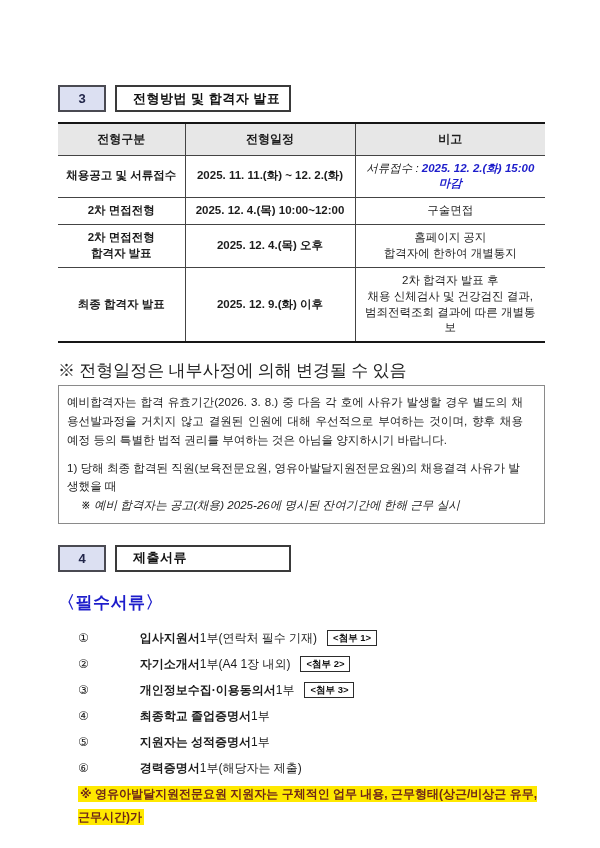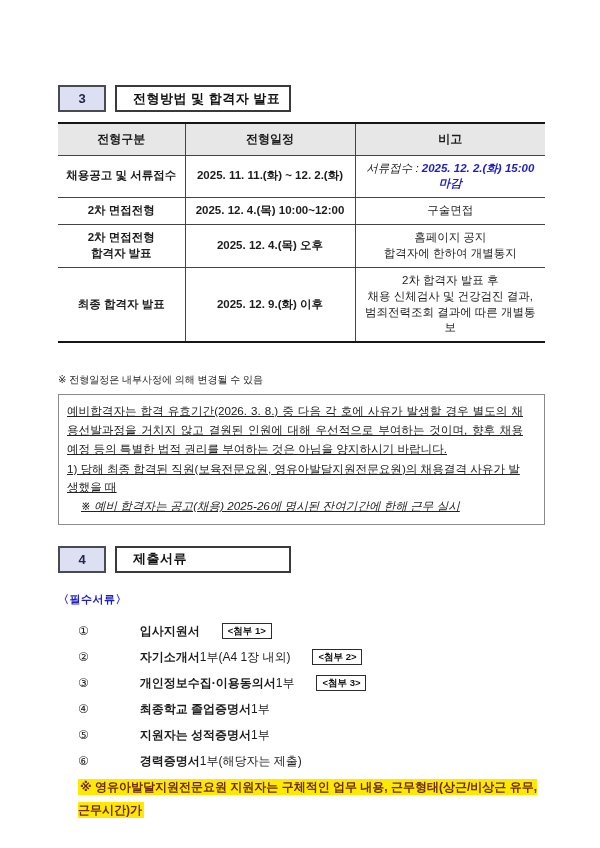--- a/index.html
+++ b/index.html
@@ -41,41 +41,41 @@
     font-size: 11.5px; line-height: 1.38; white-space: pre-line;
   }
   table.sched th + th, table.sched td + td { border-left: 1px solid #444; }
   table.sched thead th { background: #e7e7e7; font-weight: bold; font-size: 12px; padding: 7px 16px; }
   td.cat, td.sch { font-weight: bold; }
   td.note { font-weight: normal; }
   .blue-bold { color: #1d1dcb; font-weight: bold; }
   .note-deadline { font-style: italic; font-size: 11px; }
 
   
-  .notes { margin-top: 27px; font-size: 10px; line-height: 19px; color: #222; }
+  .notes { margin-top: 18px; font-size: 17px; line-height: 19px; color: #222; font-family: Liberation Serif, serif; }
 
   
   .reserve-box {
     margin-top: 5px; border: 1px solid #8a8a8a; padding: 7px 21px 8px 8px;
-    font-size: 11.6px; line-height: 1.62; color: #222; text-decoration: underline;
+    font-size: 11.6px; line-height: 1.62; color: #222;
   }
   .reserve-box p { text-align: justify; }
-  .rb-item { margin-top: 1px; }
+  .rb-item { margin-top: 9px; }
   .rb-note { padding-left: 14px; font-style: italic; }
 
   .mt-sec4 { margin-top: 21px; }
 
   
-  .req-heading { margin-top: 19px; font-weight: bold; font-size: 11px; color: #1d1dcb; letter-spacing: 0.5px; }
+  .req-heading { margin-top: 19px; font-weight: bold; font-size: 17px; color: #1d1dcb; letter-spacing: 0.5px; }
   .doc-list { margin-top: 11px; padding-left: 20px; }
   .doc-item { font-size: 12px; line-height: 26px; color: #1c1c1c; display: flex; align-items: center; }
   .doc-item .circ { margin-right: 7px; }
   .doc-item .b { font-weight: bold; margin-left: 44px; }
   .attach-box {
-    display: inline-block; margin-left: 22px; border: 1.5px solid #2c2c2c;
+    display: inline-block; margin-left: 10px; border: 1.5px solid #2c2c2c;
     font-size: 9.5px; font-weight: bold; line-height: 1;
     padding: 2px 5px 3px 5px; color: #111; background: #fff;
   }
   .hl-line { line-height: 22px; margin: 1px 0; }
   .hl {
     background: #ffe900; color: #6f2818; font-weight: bold; font-size: 12px;
     padding: 1px 2px;
   }
 </style>
 </head>
@@ -143,20 +143,21 @@
     <div class="sec-num">4</div>
     <div class="sec-title">제출서류</div>
   </div>
 
   <div class="req-heading">〈필수서류〉</div>
 
   <div class="doc-list">
     <div class="doc-item">
       <span class="circ">①</span>
       <span class="b">입사지원서</span>
+      <span> 1부(연락처 필수 기재)</span>
       <span class="attach-box">&lt;첨부 1&gt;</span>
     </div>
     <div class="doc-item">
       <span class="circ">②</span>
       <span class="b">자기소개서</span>
       <span> 1부(A4 1장 내외)</span>
       <span class="attach-box">&lt;첨부 2&gt;</span>
     </div>
     <div class="doc-item">
       <span class="circ">③</span>

